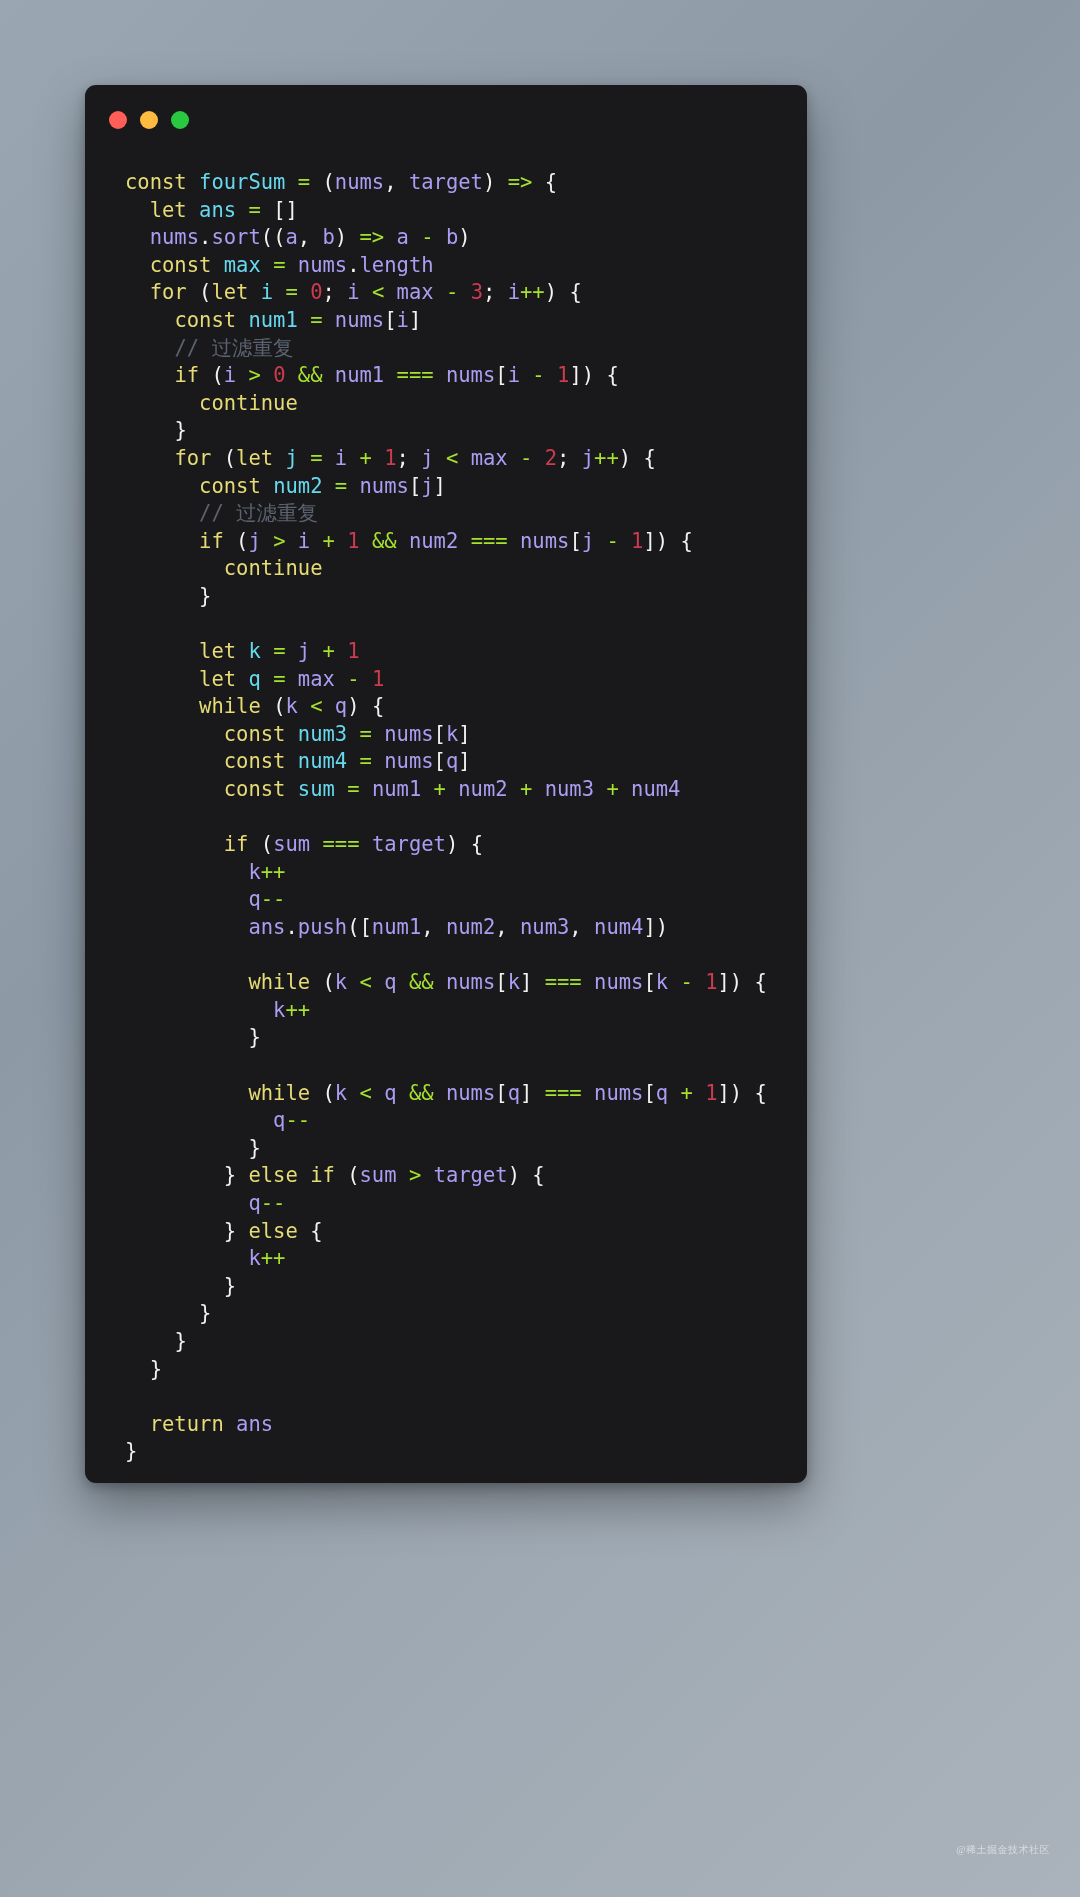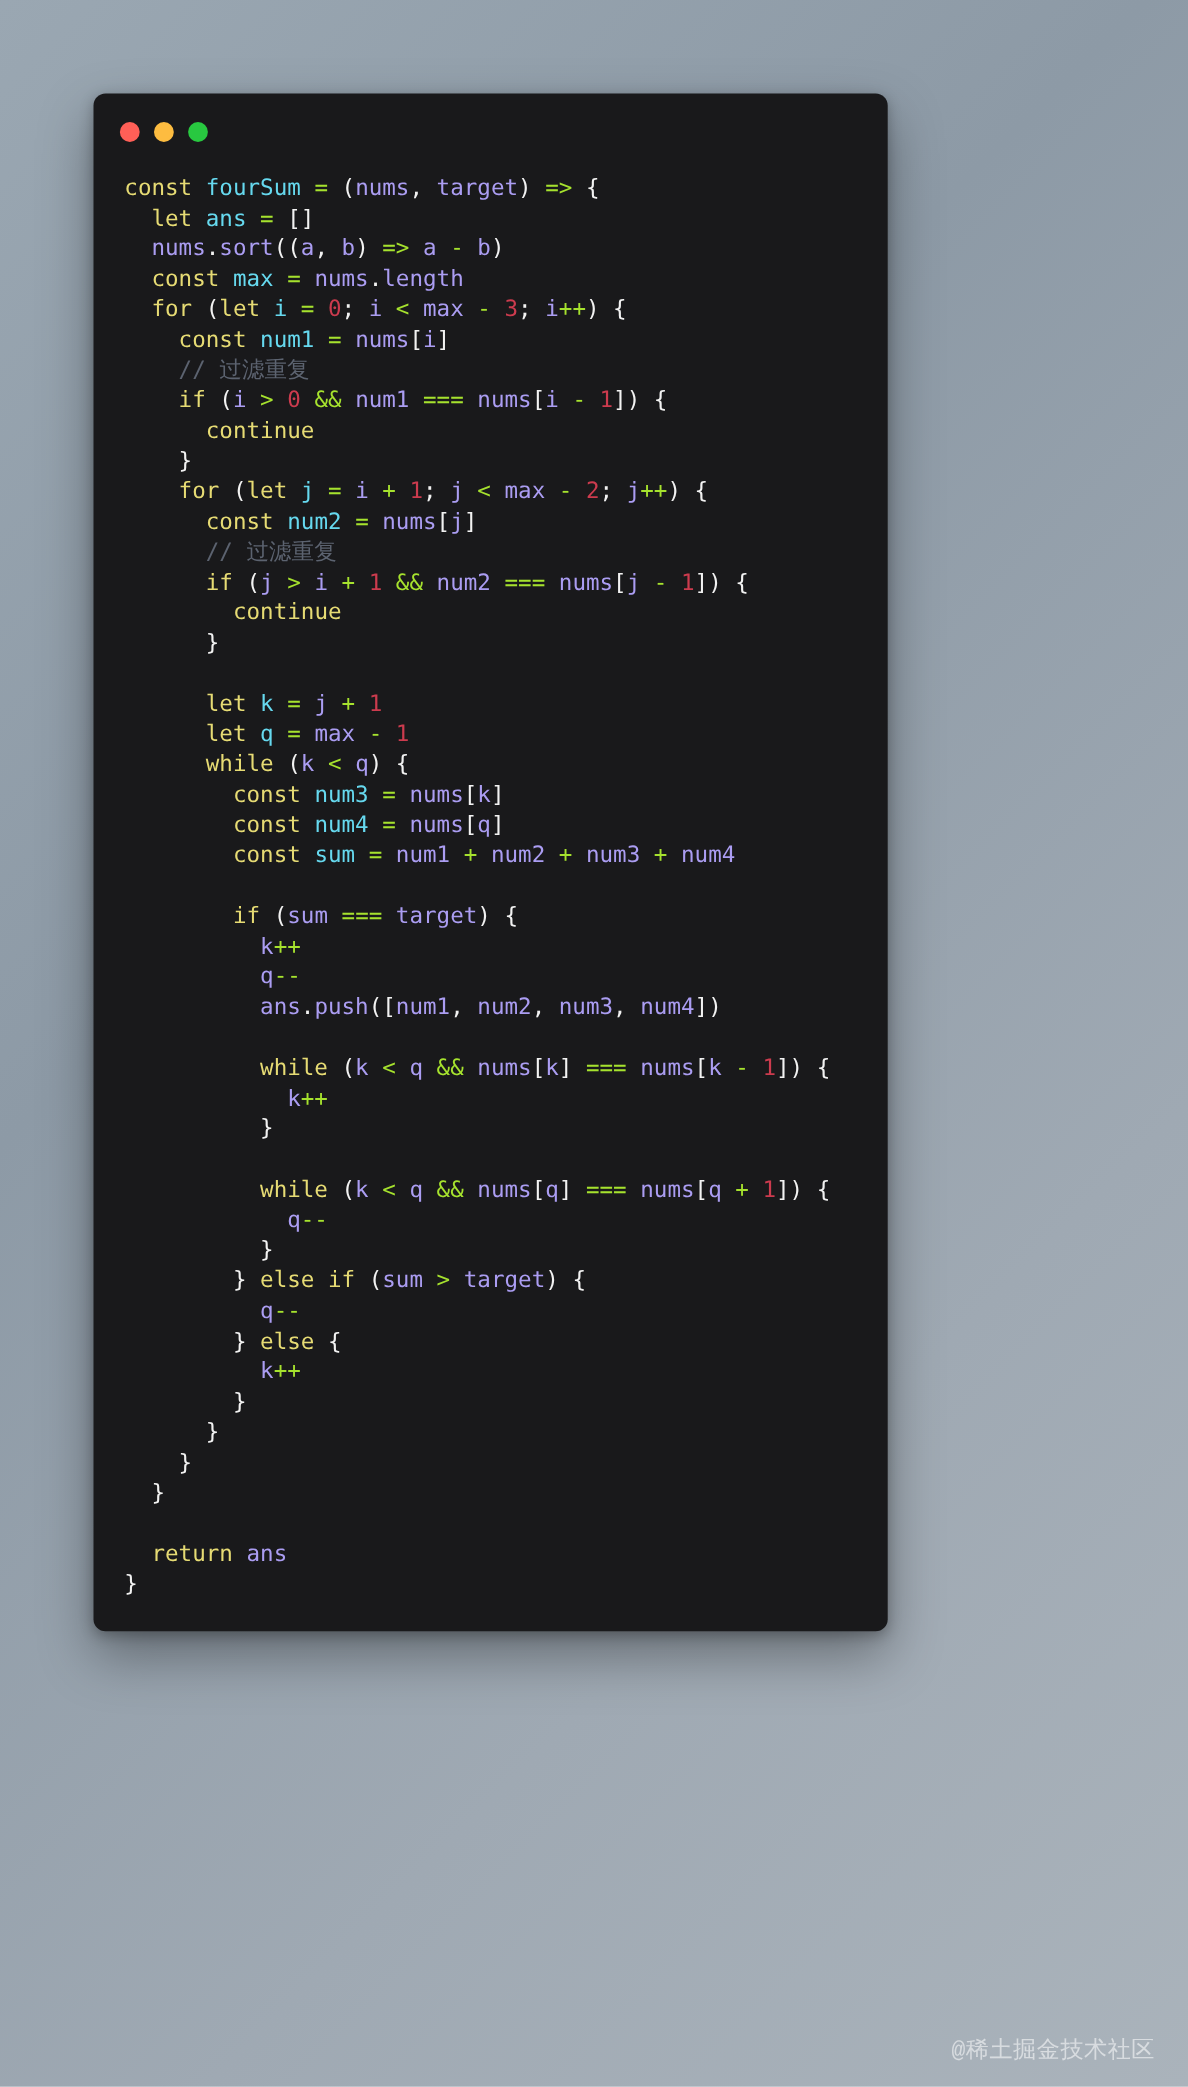--- a/index.html
+++ b/index.html
@@ -59,21 +59,21 @@
     position: absolute;
     left: 0;
     top: 62px;
     right: 0;
     bottom: 0;
     padding: 0 0 0 0;
     overflow: hidden;
   }
 
   pre.code {
-    margin: 4px;
+    margin: 16px;
     padding: 6px 10px 10px 24px;
     font-family: "DejaVu Sans Mono", monospace;
     font-size: 20.5px;
     line-height: 27.6px;
     white-space: pre;
     color: #c8c8d0;
     letter-spacing: 0px;
     -webkit-font-smoothing: antialiased;
   }
 
@@ -82,24 +82,24 @@
   .fn   { color: #66d9ef; }  
   .var  { color: #ab9df2; }  
   .op   { color: #a6e22e; }  
   .num  { color: #cc3b4e; }  
   .pun  { color: #f2f2f2; }  
   .com  { color: #5c6370; }  
 
   .watermark {
     position: absolute;
     right: 30px;
-    bottom: 20px;
+    bottom: 40px;
     color: rgba(255,255,255,0.55);
-    font-family: Liberation Mono, monospace;
-    font-size: 21px;
+    font-family: Liberation Serif, serif;
+    font-size: 10px;
     letter-spacing: 0.5px;
     user-select: none;
   }
 </style>
 </head>
 <body>
 
 <div class="page">
 
   <div class="code-window">

